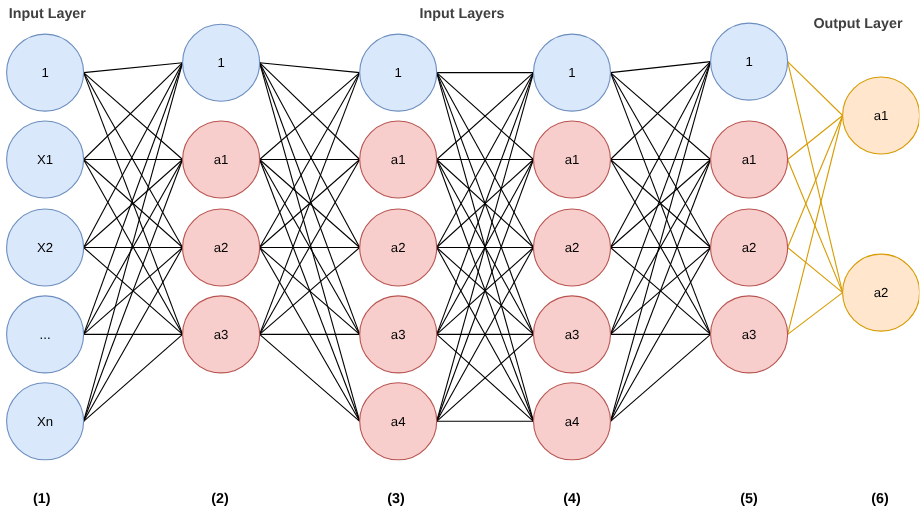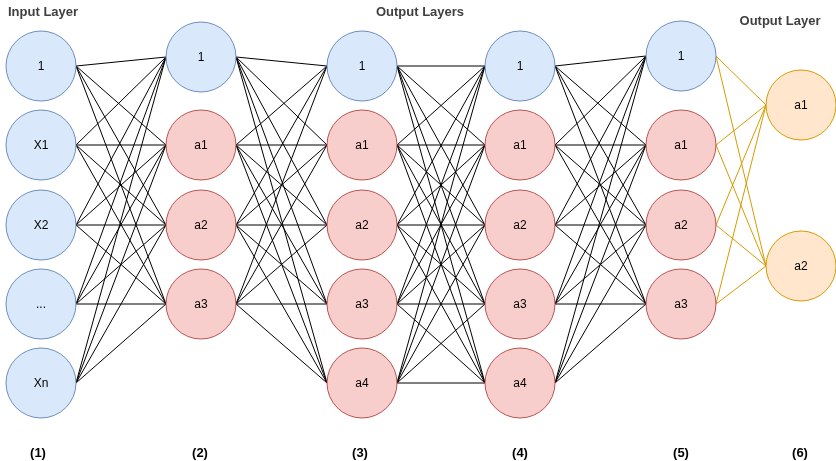--- a/index.html
+++ b/index.html
@@ -190,21 +190,21 @@
       <circle cx="681" cy="304" r="35" fill="#F8CECC" stroke="#B85450" stroke-width="1"></circle>
       <text x="681" y="308" text-anchor="middle" class="node-label" fill="#000000">a3</text>
       <circle cx="801" cy="105" r="35" fill="#FFE6CC" stroke="#D79B00" stroke-width="1"></circle>
       <text x="801" y="109" text-anchor="middle" class="node-label" fill="#000000">a1</text>
       <circle cx="801" cy="266" r="35" fill="#FFE6CC" stroke="#D79B00" stroke-width="1"></circle>
       <text x="801" y="270" text-anchor="middle" class="node-label" fill="#000000">a2</text>
     </svg>
 
   <div class="layer-title" style="left:8px; top:4px;">Input Layer</div>
 
-  <div class="layer-title centered" style="left:420px; top:4px;">Output Layers</div>
+  <div class="layer-title centered" style="left:420px; top:4px;">Input Layers</div>
 
   <div class="layer-title centered" style="left:780px; top:13px;">Output Layer</div>
 
   <div class="index-label" style="left:38px; top:445px;">(1)</div>
 
   <div class="index-label" style="left:200px; top:445px;">(2)</div>
 
   <div class="index-label" style="left:360px; top:445px;">(3)</div>
 
   <div class="index-label" style="left:520px; top:445px;">(4)</div>

